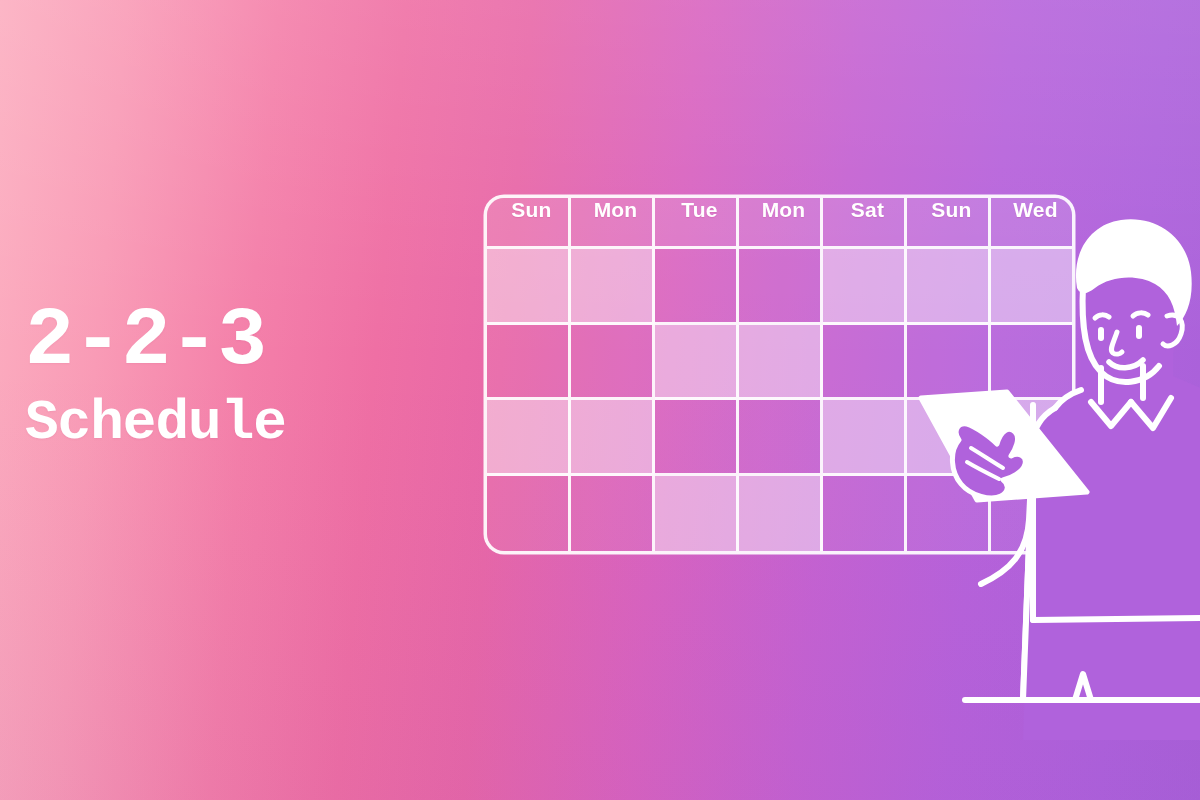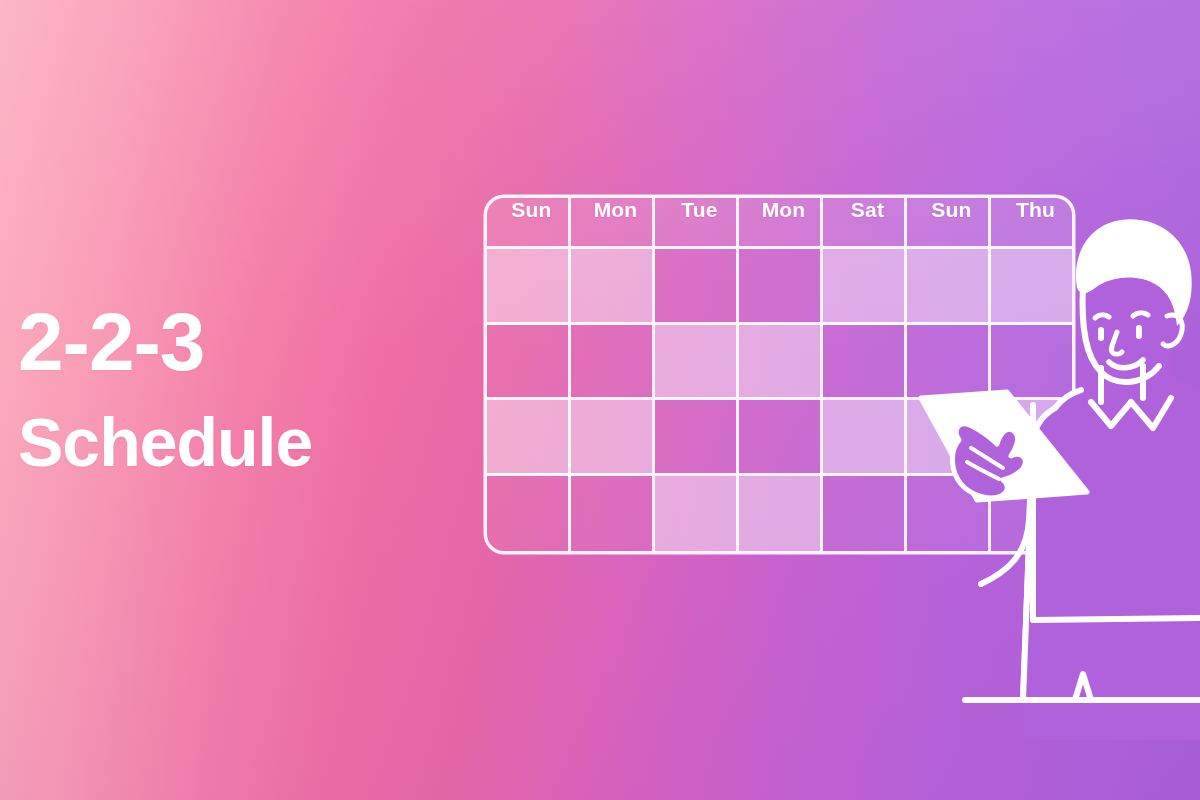--- a/index.html
+++ b/index.html
@@ -24,31 +24,32 @@
         #ef6fa4 32%,
         #e868a8 42%,
         #d964c0 55%,
         #c563d2 68%,
         #b763db 80%,
         #ae62dc 92%,
         #a961d9 100%);
   }
   
   #title{
-    position:absolute;left:18px;top:296px;width:460px;
+    position:absolute;left:25px;top:296px;width:460px;
     color:#ffffff;
     font-weight:700;
     letter-spacing:-1px;
     line-height:1.12;
     text-shadow:0 1px 2px rgba(190,60,120,0.10);
     user-select:none;
+    font-family:Liberation Mono, monospace;
   }
   .title-line{display:block;}
   #title-l1{font-size:82px;}
-  #title-l2{font-size:68px;margin-top:16px;}
+  #title-l2{font-size:56px;margin-top:4px;}
 
   
   #calendar{
     position:absolute;
     left:487px;top:198px;
     width:585px;height:353px;
     border-radius:17px;
     overflow:hidden;
     box-sizing:border-box;
     display:flex;flex-direction:column;
@@ -120,21 +121,21 @@
       <div class="cal-cell head-cell">
           <span>Mon</span>
         </div>
       <div class="cal-cell head-cell">
           <span>Sat</span>
         </div>
       <div class="cal-cell head-cell">
           <span>Sun</span>
         </div>
       <div class="cal-cell head-cell">
-          <span>Thu</span>
+          <span>Wed</span>
         </div>
     </div>
 
     <div class="cal-row">
         <div class="cal-cell tint-light"></div>
         <div class="cal-cell tint-light"></div>
         <div class="cal-cell tint-dark"></div>
         <div class="cal-cell tint-dark"></div>
         <div class="cal-cell tint-light"></div>
         <div class="cal-cell tint-light"></div>

